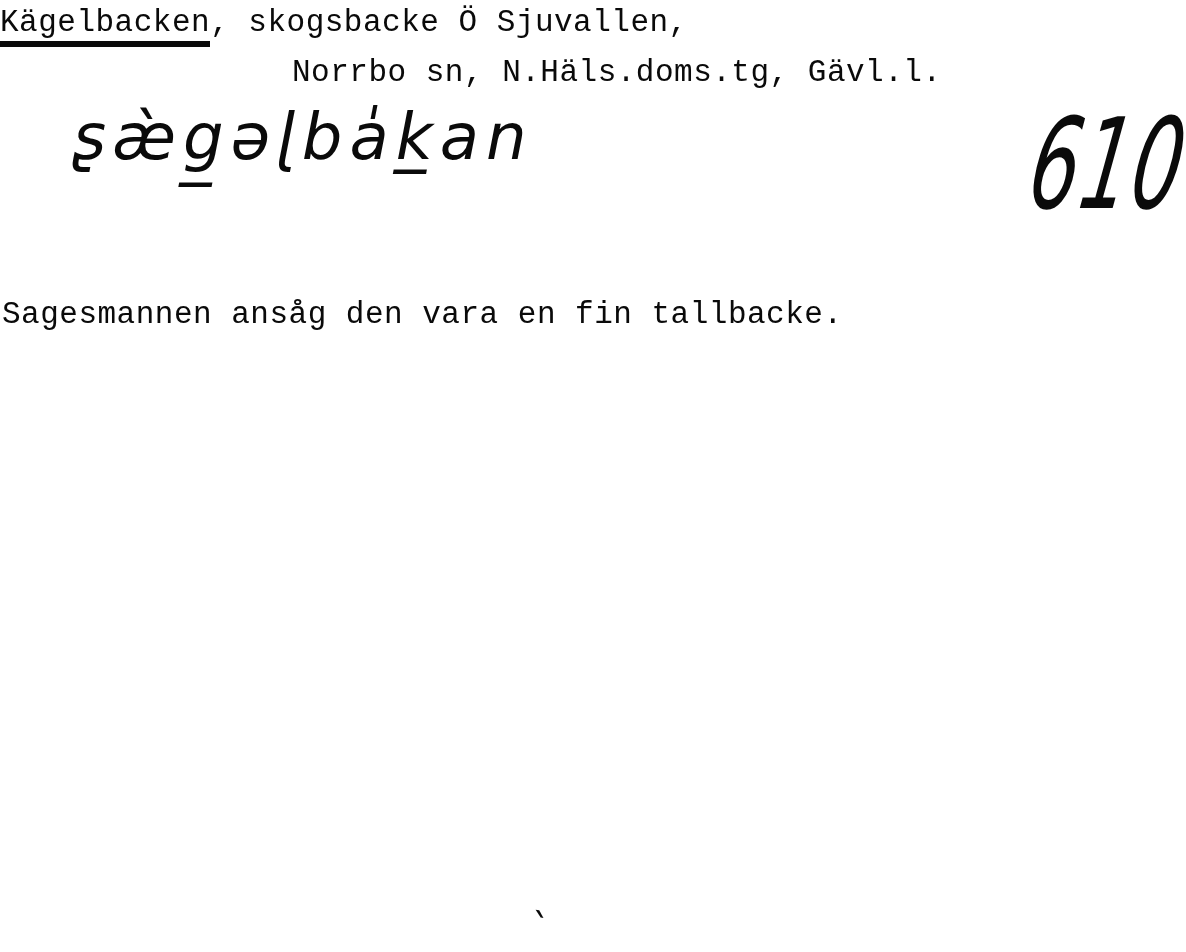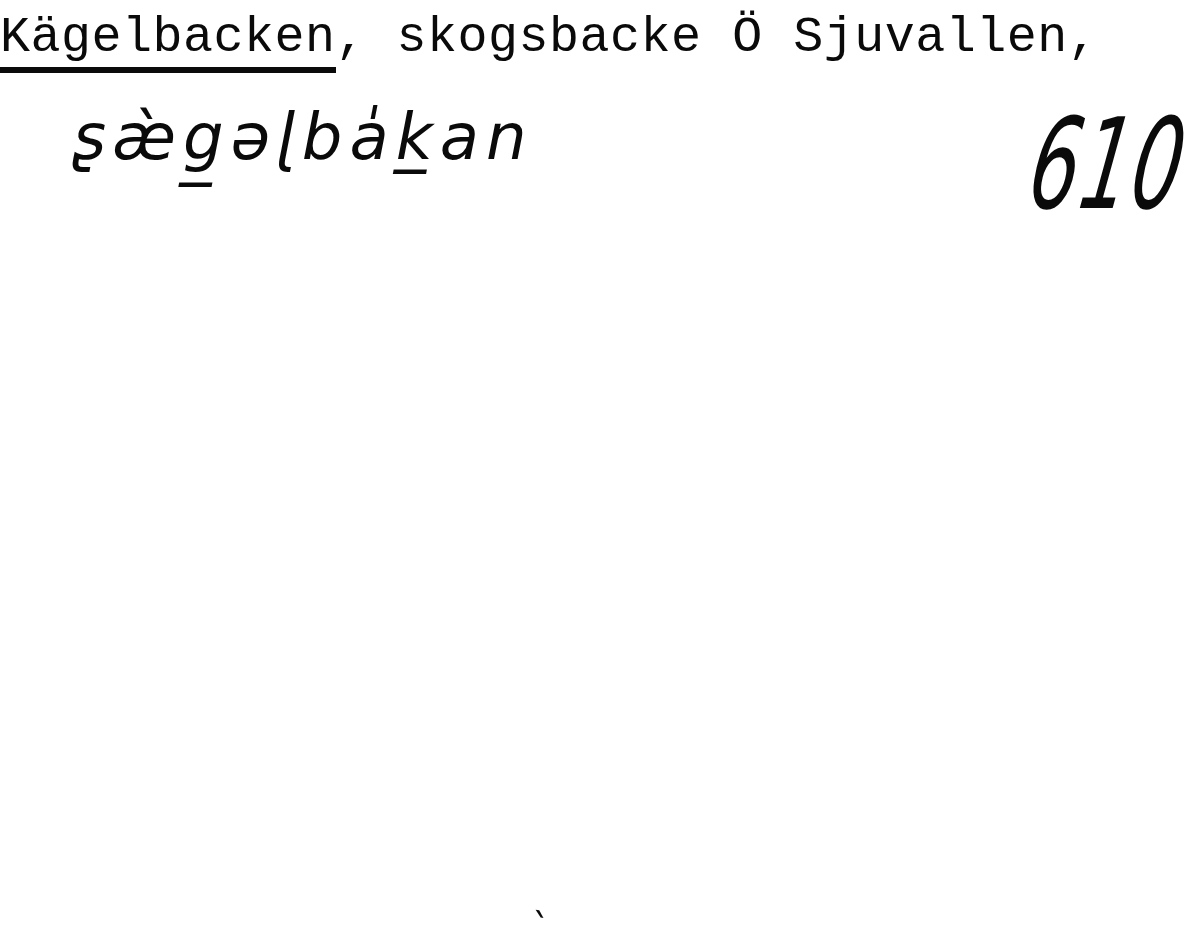--- a/index.html
+++ b/index.html
@@ -14,26 +14,25 @@
     height:952px;
     margin:0 auto;
     background:var(--paper);
     color:var(--ink);
     overflow:hidden;
     font-family:"Liberation Mono", monospace;
   }
   .typed{
     position:absolute;
     font-family:"Liberation Mono", monospace;
-    font-size:50px;
+    font-size:31px;
     line-height:46px;
     letter-spacing:0.5px;
     white-space:nowrap;
     color:var(--ink);
-    margin-top:15px;
   }
   .heading-line1{left:0;top:4;}
   .headword{
     border-bottom:6px solid var(--ink);
     padding-bottom:1px;
   }
   .heading-line2{left:292px;top:50px;}
   .phonetic{
     position:absolute;
     left:72px;
@@ -73,22 +72,24 @@
 </style>
 </head>
 <body>
 
 <div class="card">
 
   <div class="typed heading-line1">
     <span class="headword">Kägelbacken</span><span>, skogsbacke Ö Sjuvallen,</span>
   </div>
 
+  <div class="typed heading-line2">Norrbo sn, N.Häls.doms.tg, Gävl.l.</div>
 
   <div class="phonetic">ʂæ̀g̲əɭba̍k̲an</div>
 
   <div class="archive-number">610</div>
 
+  <div class="typed note-line">Sagesmannen ansåg den vara en fin tallbacke.</div>
 
   <div class="signature-mark">`</div>
 
 
 </div>
 
 </body></html>

